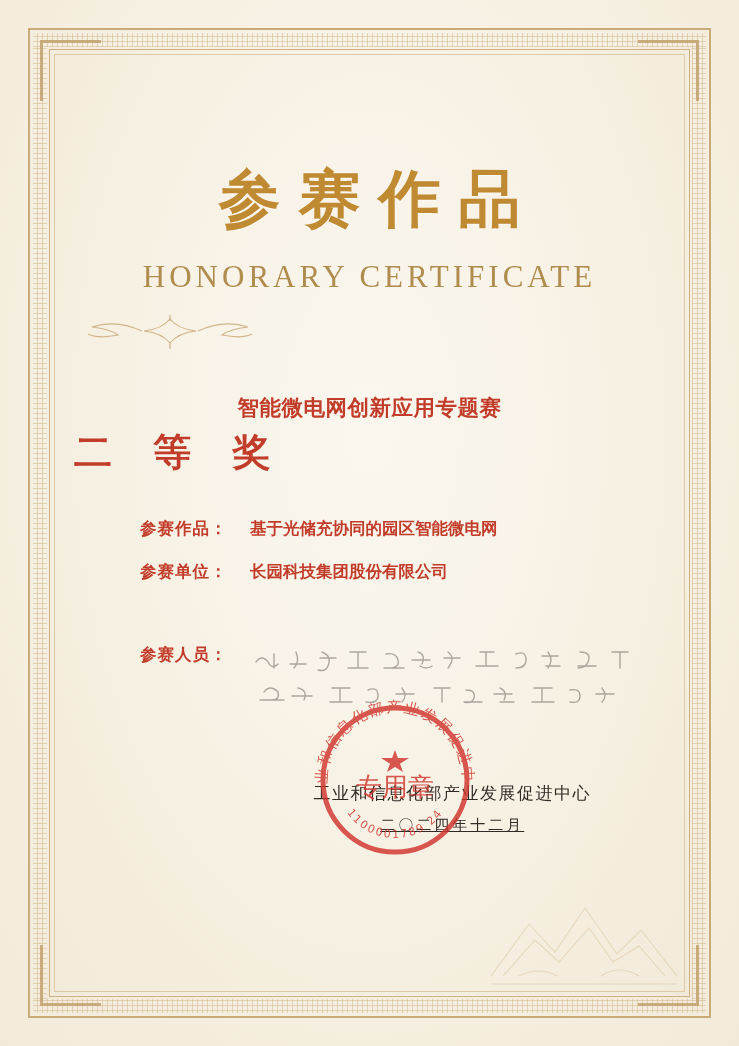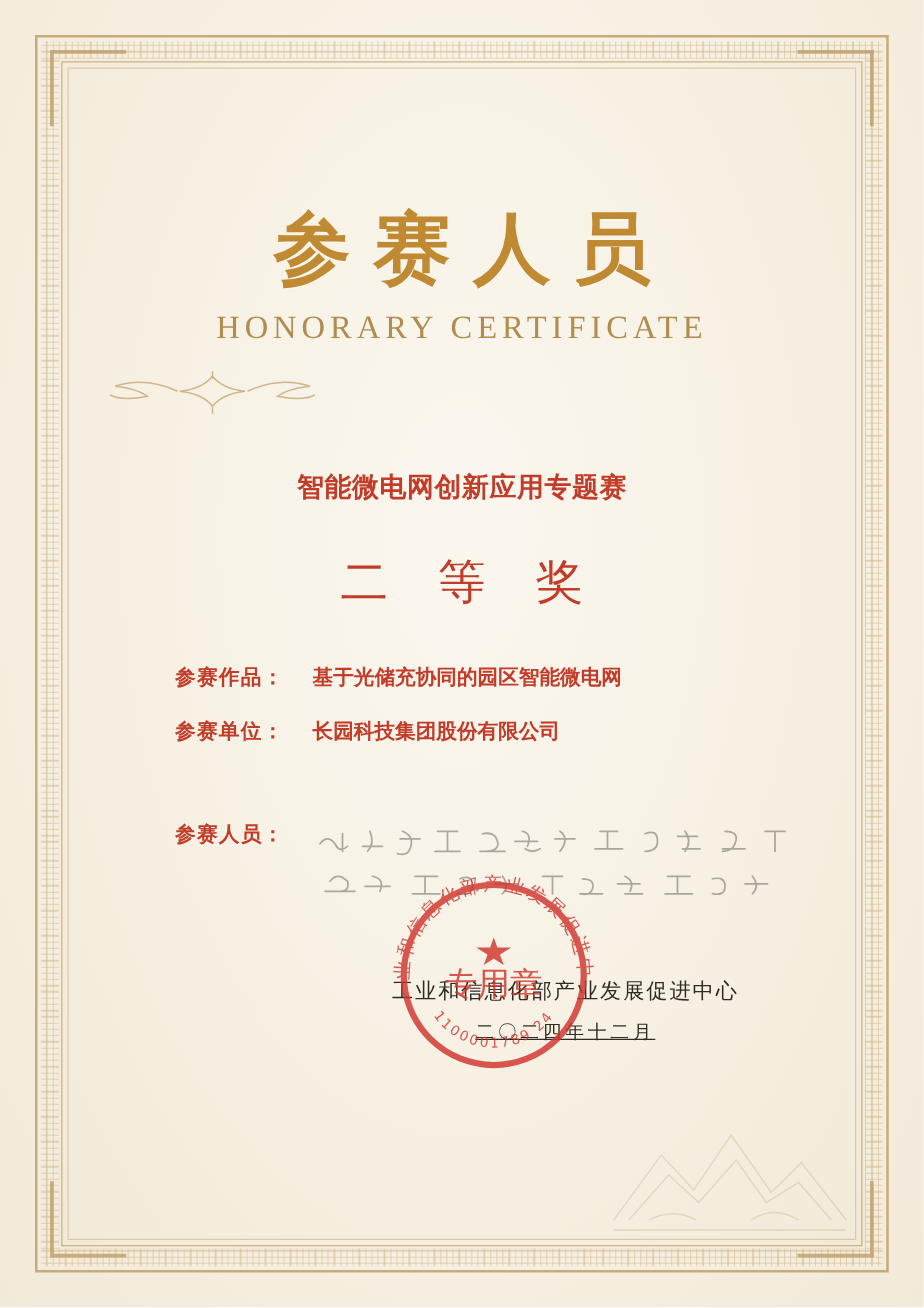--- a/index.html
+++ b/index.html
@@ -103,24 +103,24 @@
     color: #c08a33;
     background: linear-gradient(180deg, #d7a category, #b5802f);
     line-height: 1.05;
     text-shadow: 0 1px 0 rgba(255,255,255,.6);
   }
   .title-cn { background: none; }
 
   .title-en {
     text-align: center;
     font-family: "Liberation Serif", serif;
-    font-size: 26px;
+    font-size: 31px;
     letter-spacing: 4px;
     color: #b08c4e;
-    margin-top: 16px;
+    margin-top: 28px;
   }
 
   .flourish {
     margin: 18px auto 0;
     width: 220px;
     height: 38px;
     opacity: .85;
   }
 
   .event-lines {
@@ -128,25 +128,24 @@
     text-align: center;
     color: #c23c2a;
     font-family: "DejaVu Serif", serif;
     font-weight: 700;
     font-size: 21.5px;
     letter-spacing: .5px;
     line-height: 1.75;
   }
 
   .prize {
-    margin-top: 30px;
-    text-align: center;
+    text-align: left;
     color: #c23c2a;
     font-family: "DejaVu Serif", serif;
-    font-weight: 400;
+    font-weight: 700;
     font-size: 38px;
     letter-spacing: 14px;
     text-indent: 14px;
   }
 
   .fields {
     margin: 38px 0 0 80px;
     color: #c23c2a;
   }
   .field-row {
@@ -238,21 +237,21 @@
       <path d="M2 118 L40 66 L66 94 L96 50 L128 96 L152 72 L188 118"></path>
       <path d="M14 118 L46 82 L70 104 L100 70 L124 104 L150 88 L176 118"></path>
       <path d="M2 126 H188"></path>
       <path d="M30 118 q20 -10 38 0"></path>
       <path d="M112 118 q18 -12 38 0"></path>
     </g>
   </svg>
 
   <div class="content">
 
-    <div class="title-cn">参赛人员</div>
+    <div class="title-cn">参赛作品</div>
     <div class="title-en">HONORARY CERTIFICATE</div>
 
     <svg class="flourish" viewBox="0 0 220 38">
       <g fill="none" stroke="#c9ab7a" stroke-width="1.2">
         <path d="M110 6 q-8 10 -26 12 q18 2 26 12 q8 -10 26 -12 q-18 -2 -26 -12 Z"></path>
         <path d="M82 18 q-26 -12 -50 -4 q18 2 26 8 q-20 4 -30 -1"></path>
         <path d="M138 18 q26 -12 50 -4 q-18 2 -26 8 q20 4 30 -1"></path>
         <path d="M110 2 v6 M110 30 v6"></path>
       </g>
     </svg>

